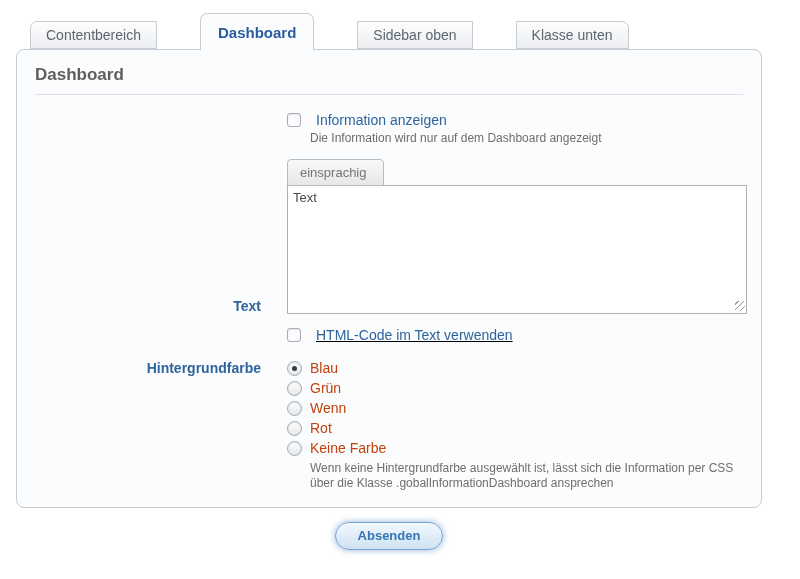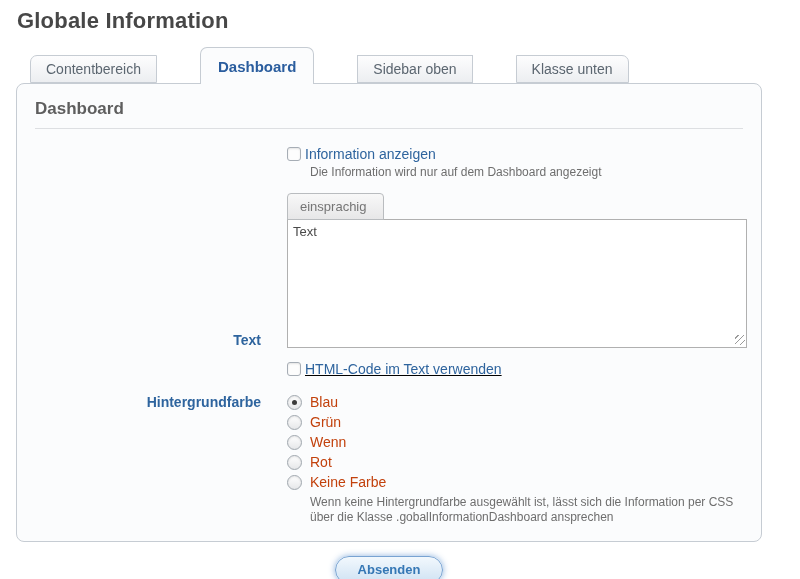--- a/index.html
+++ b/index.html
@@ -61,21 +61,21 @@
   .row-checkbox2{ margin-top: 13px; text-decoration: underline; }
   .row-radios   { margin-top: 17px; }
 
   .check-line { display: flex; align-items: center; }
   .checkbox {
     width: 14px; height: 14px; border: 1px solid #a6adb5; border-radius: 3px;
     background: #fdfdfd; box-shadow: inset 0 1px 2px rgba(0,0,0,0.10);
     cursor: pointer; flex: 0 0 14px;
   }
   .check-label {
-    margin-left: 4px; font-size: 14px; color: #2e649e; cursor: pointer;
+    margin-left: 15px; font-size: 14px; color: #2e649e; cursor: pointer;
   }
   .helper {
     font-size: 12px; color: #6e6e6e; margin: 3px 0 0 23px; line-height: 15px;
   }
 
   
   .lang-tab {
     display: inline-block; padding: 5px 16px 5px 12px;
     background: linear-gradient(#f8f8f8, #e7e7e8);
     border: 1px solid #b9bcbf; border-radius: 4px 4px 0 0;
@@ -121,21 +121,20 @@
     font-family: "Liberation Sans", sans-serif;
     font-size: 13px; font-weight: bold; color: #3577b5; cursor: pointer;
     box-shadow: 0 0 6px rgba(120,165,215,0.85);
   }
 </style>
 </head>
 <body>
 
 <div class="page">
 
-  <h1 class="page-title">Globale Information</h1>
 
   <div class="tabbar">
     <div class="tab first">Contentbereich</div>
     <div class="tab active">Dashboard</div>
     <div class="tab">Sidebar oben</div>
     <div class="tab last">Klasse unten</div>
   </div>
 
   <div class="panel">
     <div class="panel-heading">Dashboard</div>

